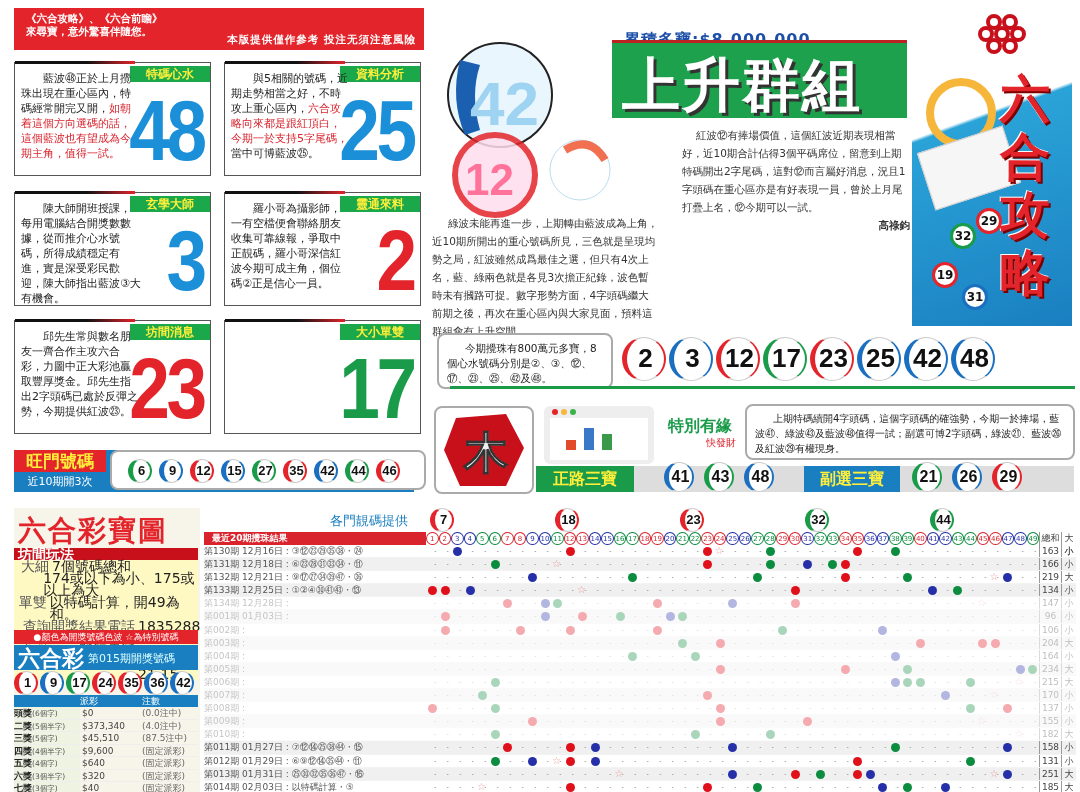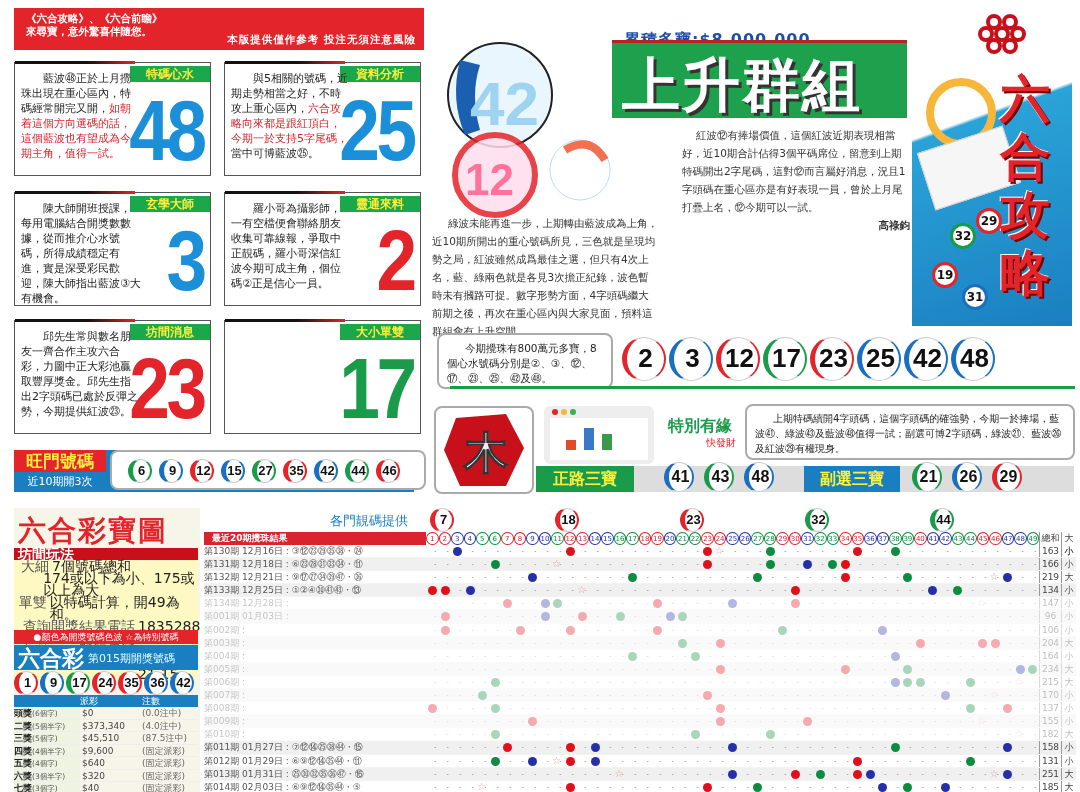--- a/index.html
+++ b/index.html
@@ -573,21 +573,21 @@
           <span class="dot d-r" style="left:427px"></span>
           <span class="dot d-b" style="left:439.5px"></span>
           <span class="dot d-b" style="left:577px"></span>
           <span class="star" style="left:188.5px">☆</span>
           <span class="star" style="left:563.5px">☆</span>
         </div>
   <div class="sum">251</div>
   <div class="sz">大</div>
       </div>
       <div class="trow">
-        <div class="per"><span>第014期 02月03日</span> : <span>⑥⑨⑫⑭㉟㊹・⑤</span></div>
+        <div class="per"><span>第014期 02月03日</span> : <span>以特碼計算・⑤</span></div>
   <div class="grid">
           <span class="dot d-r" style="left:139.5px"></span>
           <span class="dot d-r" style="left:277px"></span>
           <span class="dot d-g" style="left:327px"></span>
           <span class="dot d-b" style="left:452px"></span>
           <span class="dot d-g" style="left:477px"></span>
           <span class="dot d-b" style="left:514.5px"></span>
           <span class="star" style="left:51px">☆</span>
         </div>
   <div class="sum">185</div>

